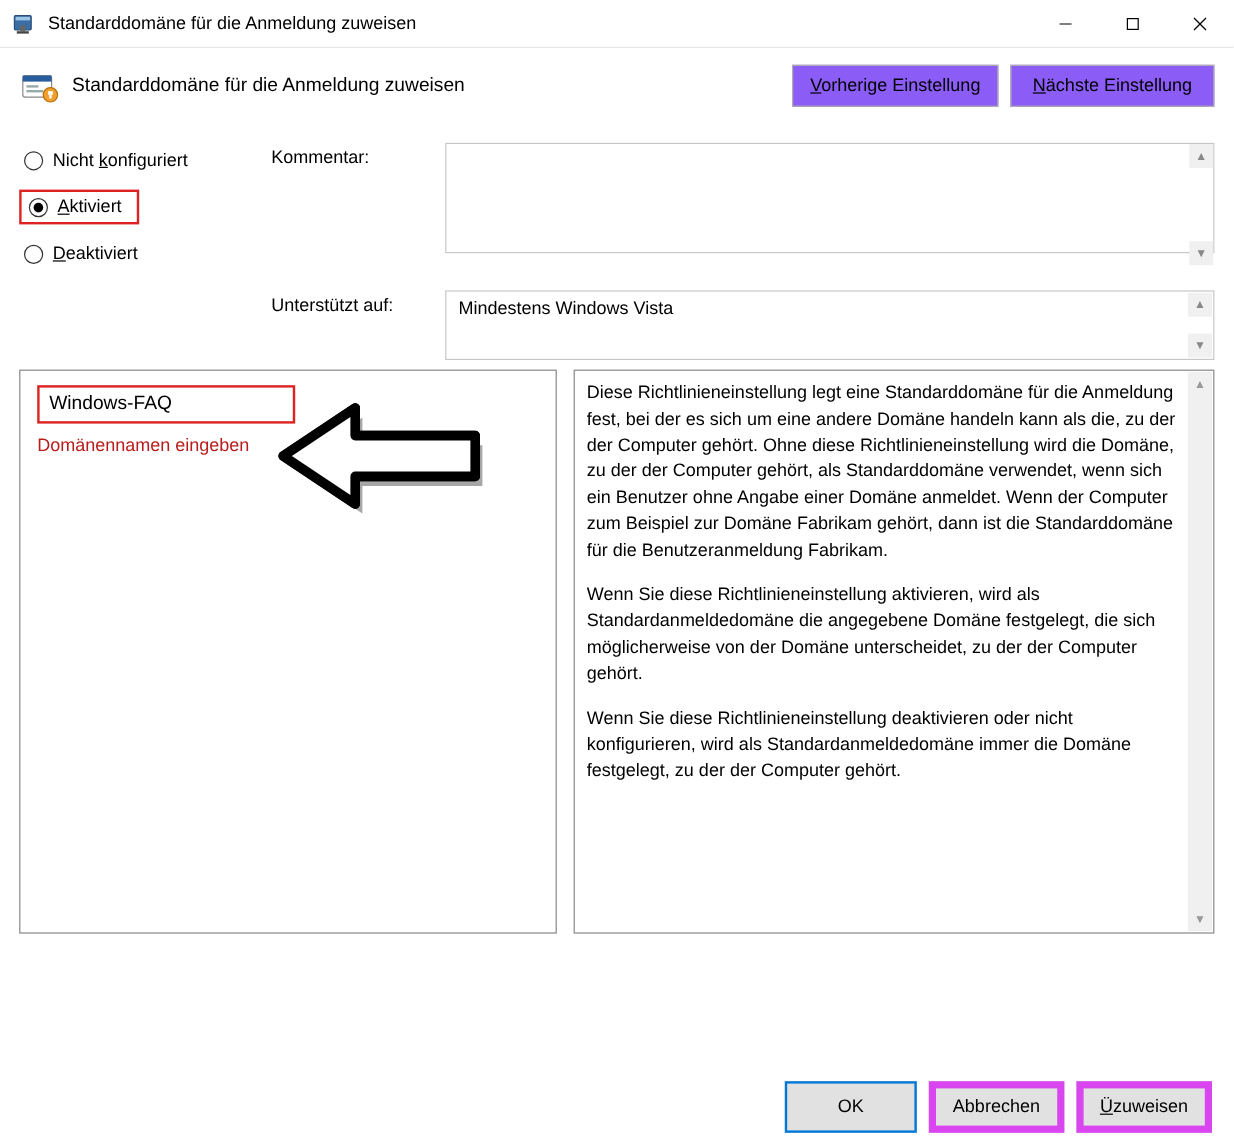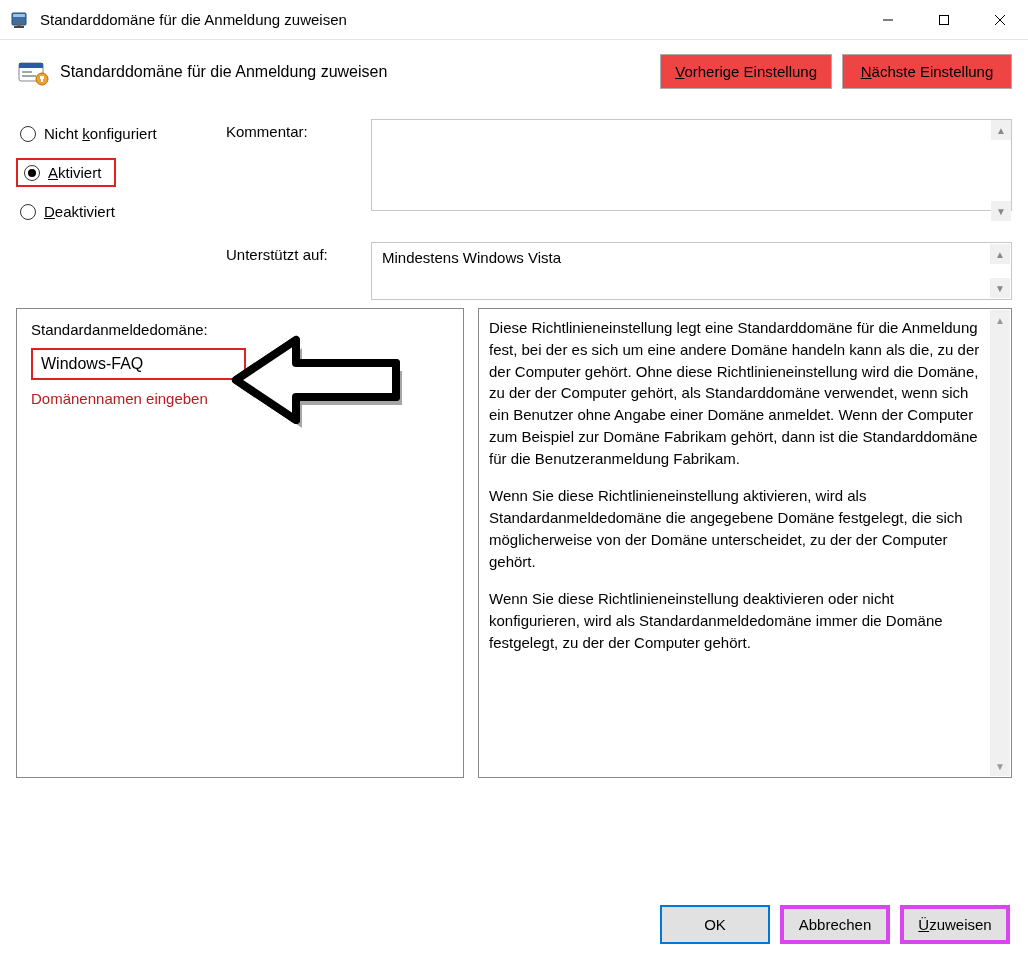--- a/index.html
+++ b/index.html
@@ -41,21 +41,21 @@
   .headerrow {
     display: flex; align-items: center; gap: 10px;
     margin-bottom: 30px;
   }
   .headerrow .hicon {
     width: 34px; height: 34px;
     display: flex; align-items: center; justify-content: center;
   }
   .headerrow .htitle { flex: 1; font-size: 16px; }
   .navbtn {
-    background: #ef4444;
+    background: #8b5cf6;
     border: 1px solid #adadad;
     padding: 8px 14px;
     font-size: 15px;
     cursor: pointer;
     min-width: 170px;
   }
 
   .grid1 {
     display: grid;
     grid-template-columns: 210px 145px 1fr;
@@ -160,21 +160,21 @@
     pointer-events: none;
   }
 
   
   .footer {
     position: absolute; bottom: 10px; right: 18px;
     display: flex; gap: 10px;
   }
   .footbtn {
     min-width: 110px; padding: 7px 14px;
-    background: #e1e1e1; border: 4px solid #d946ef;
+    background: #e1e1e1; border: 6px solid #d946ef;
     font-size: 15px; cursor: pointer;
   }
   .footbtn.primary { border: 2px solid #0078d7; background: #e1e1e1; }
 
   
   u { text-decoration: underline; }
 </style>
 </head>
 <body>
 
@@ -261,21 +261,20 @@
         <div class="arr">▲</div>
         <div class="arr">▼</div>
       </div>
     </div>
   </div>
 
 
   <div class="panels">
     <div class="panel left">
       <div class="inner">
-        <div class="fieldlabel">Standardanmeldedomäne:</div>
         <div class="inputwrap">
           <input type="text" value="Windows-FAQ" style="">
         </div>
         <div class="hint">Domänennamen eingeben</div>
       </div>
 
       <div class="arrow-annot">
         <svg width="190" height="120" viewBox="0 0 190 120">
           <g transform="translate(4,4)">
             <path d="M 10 55 L 70 15 L 70 38 L 170 38 L 170 72 L 70 72 L 70 95 Z" fill="#fff" stroke="#000" stroke-width="8" stroke-linejoin="round"></path>

